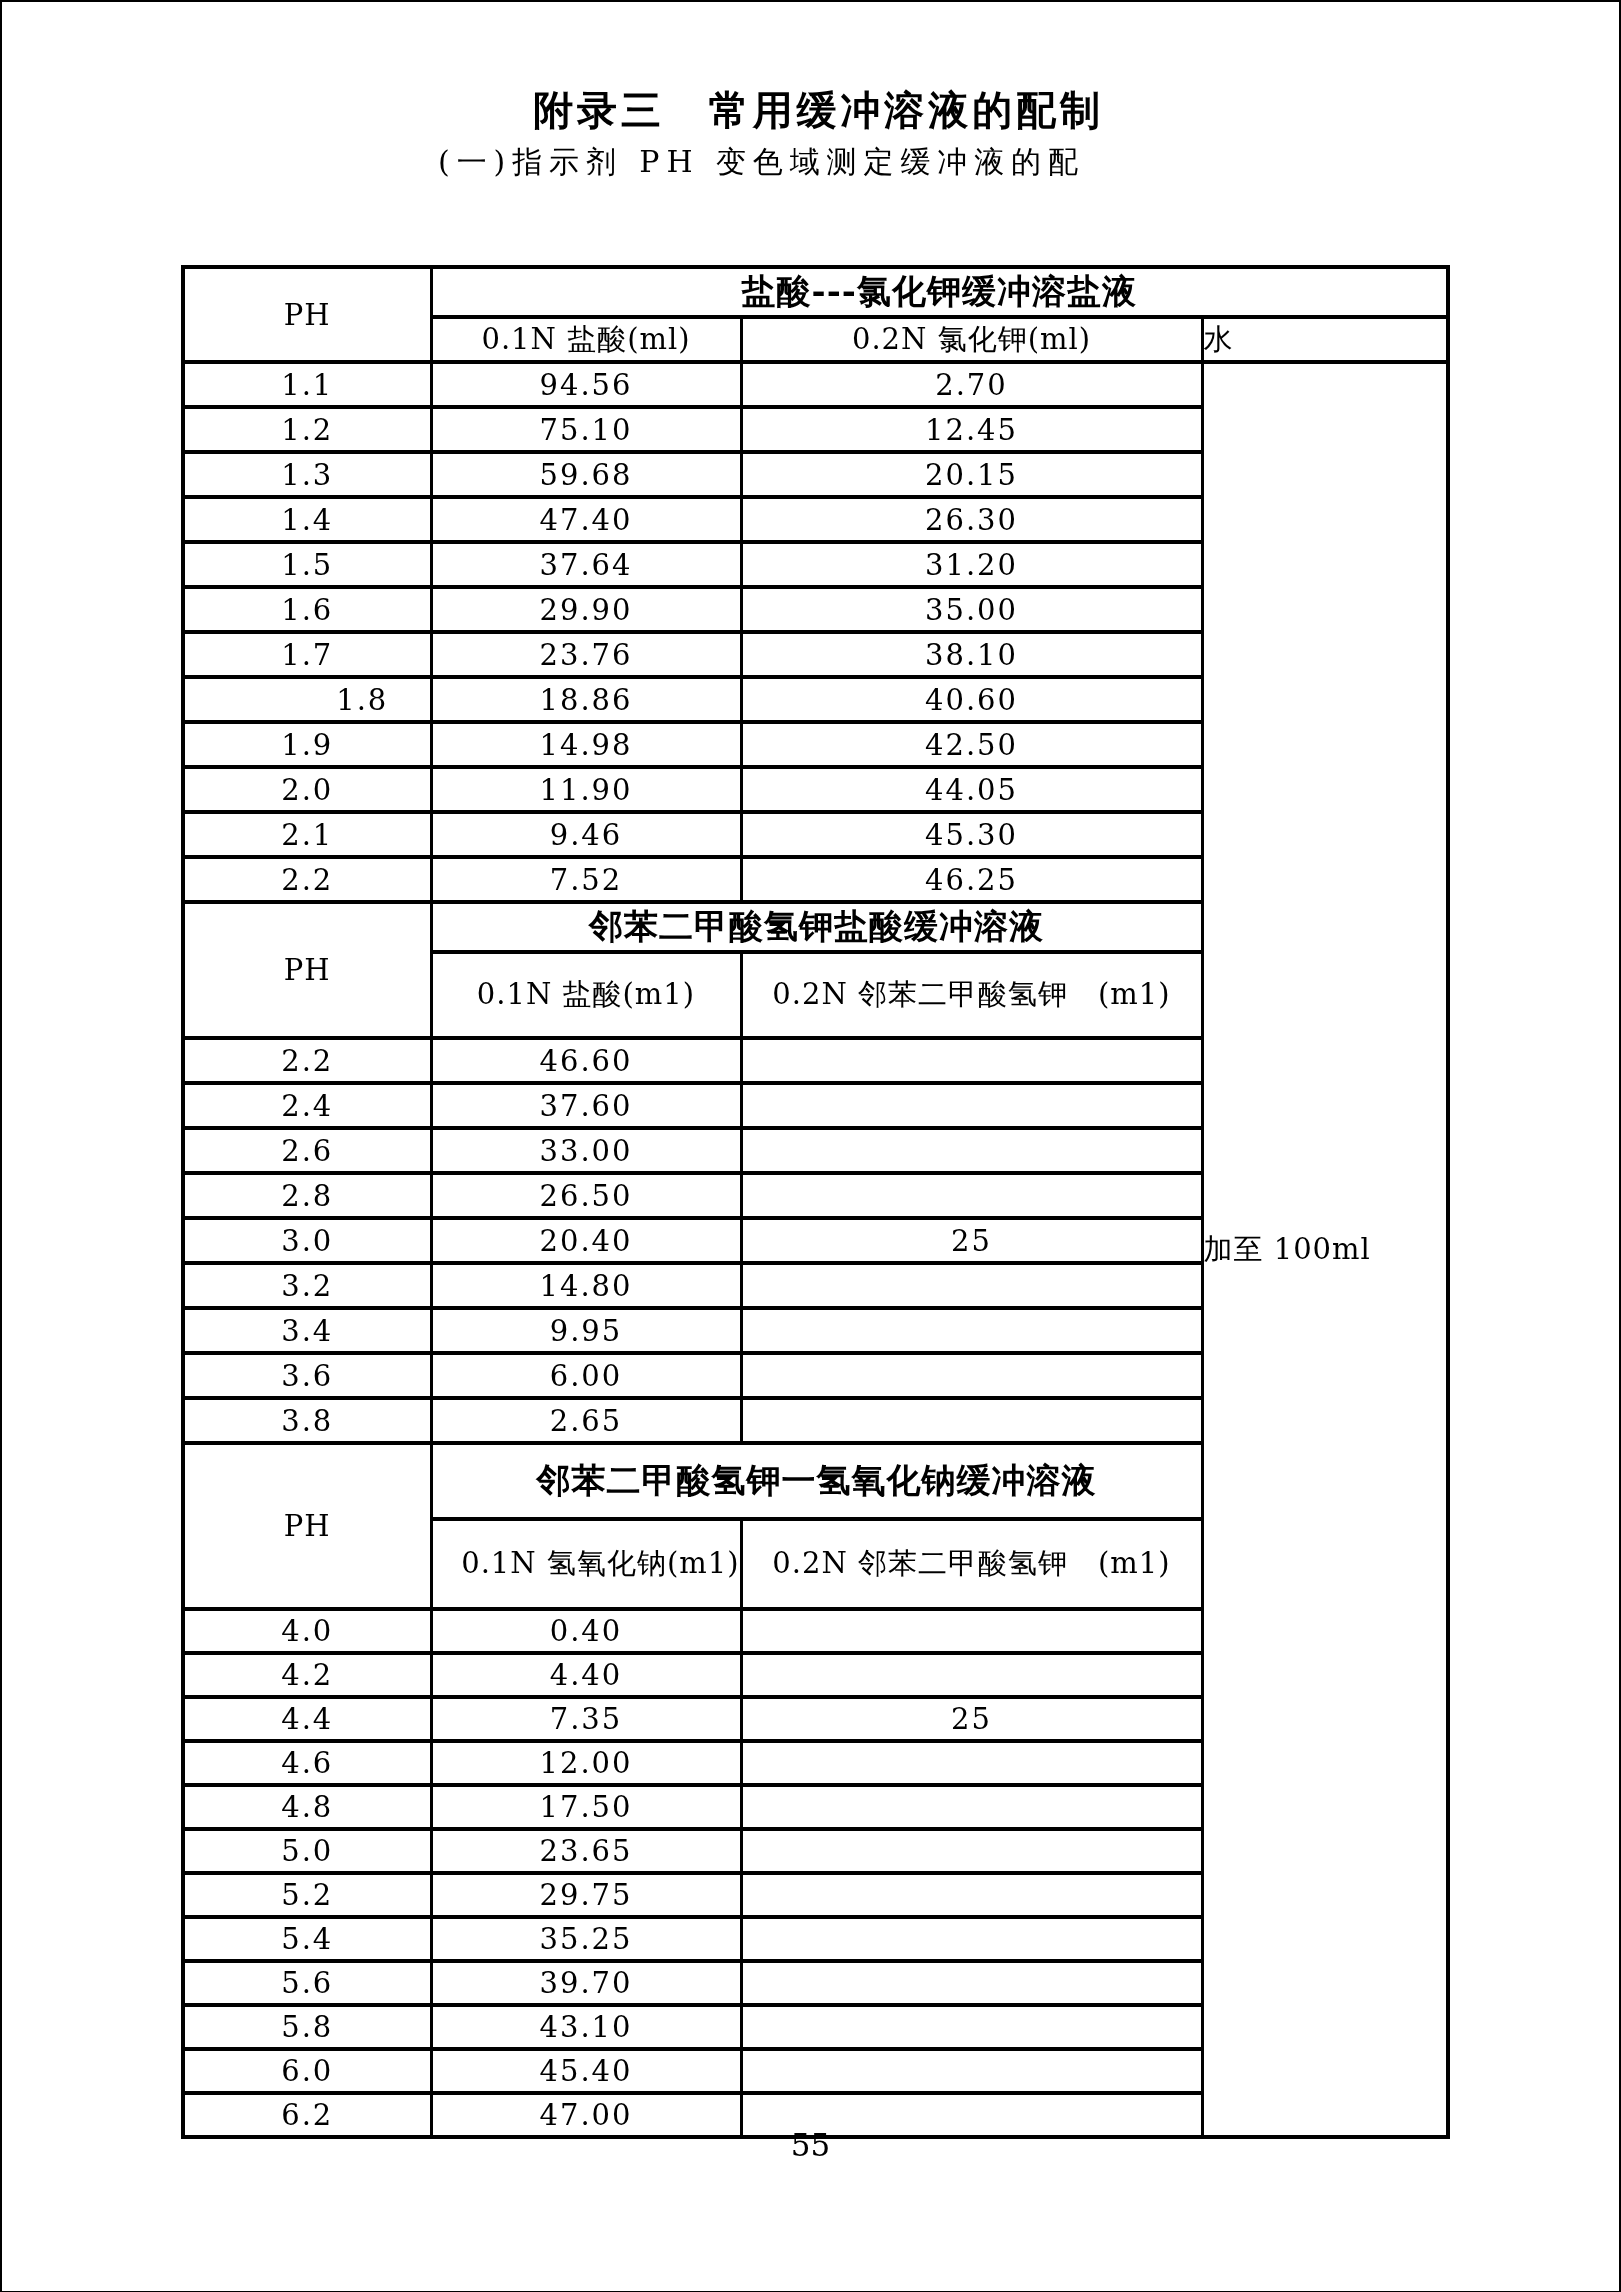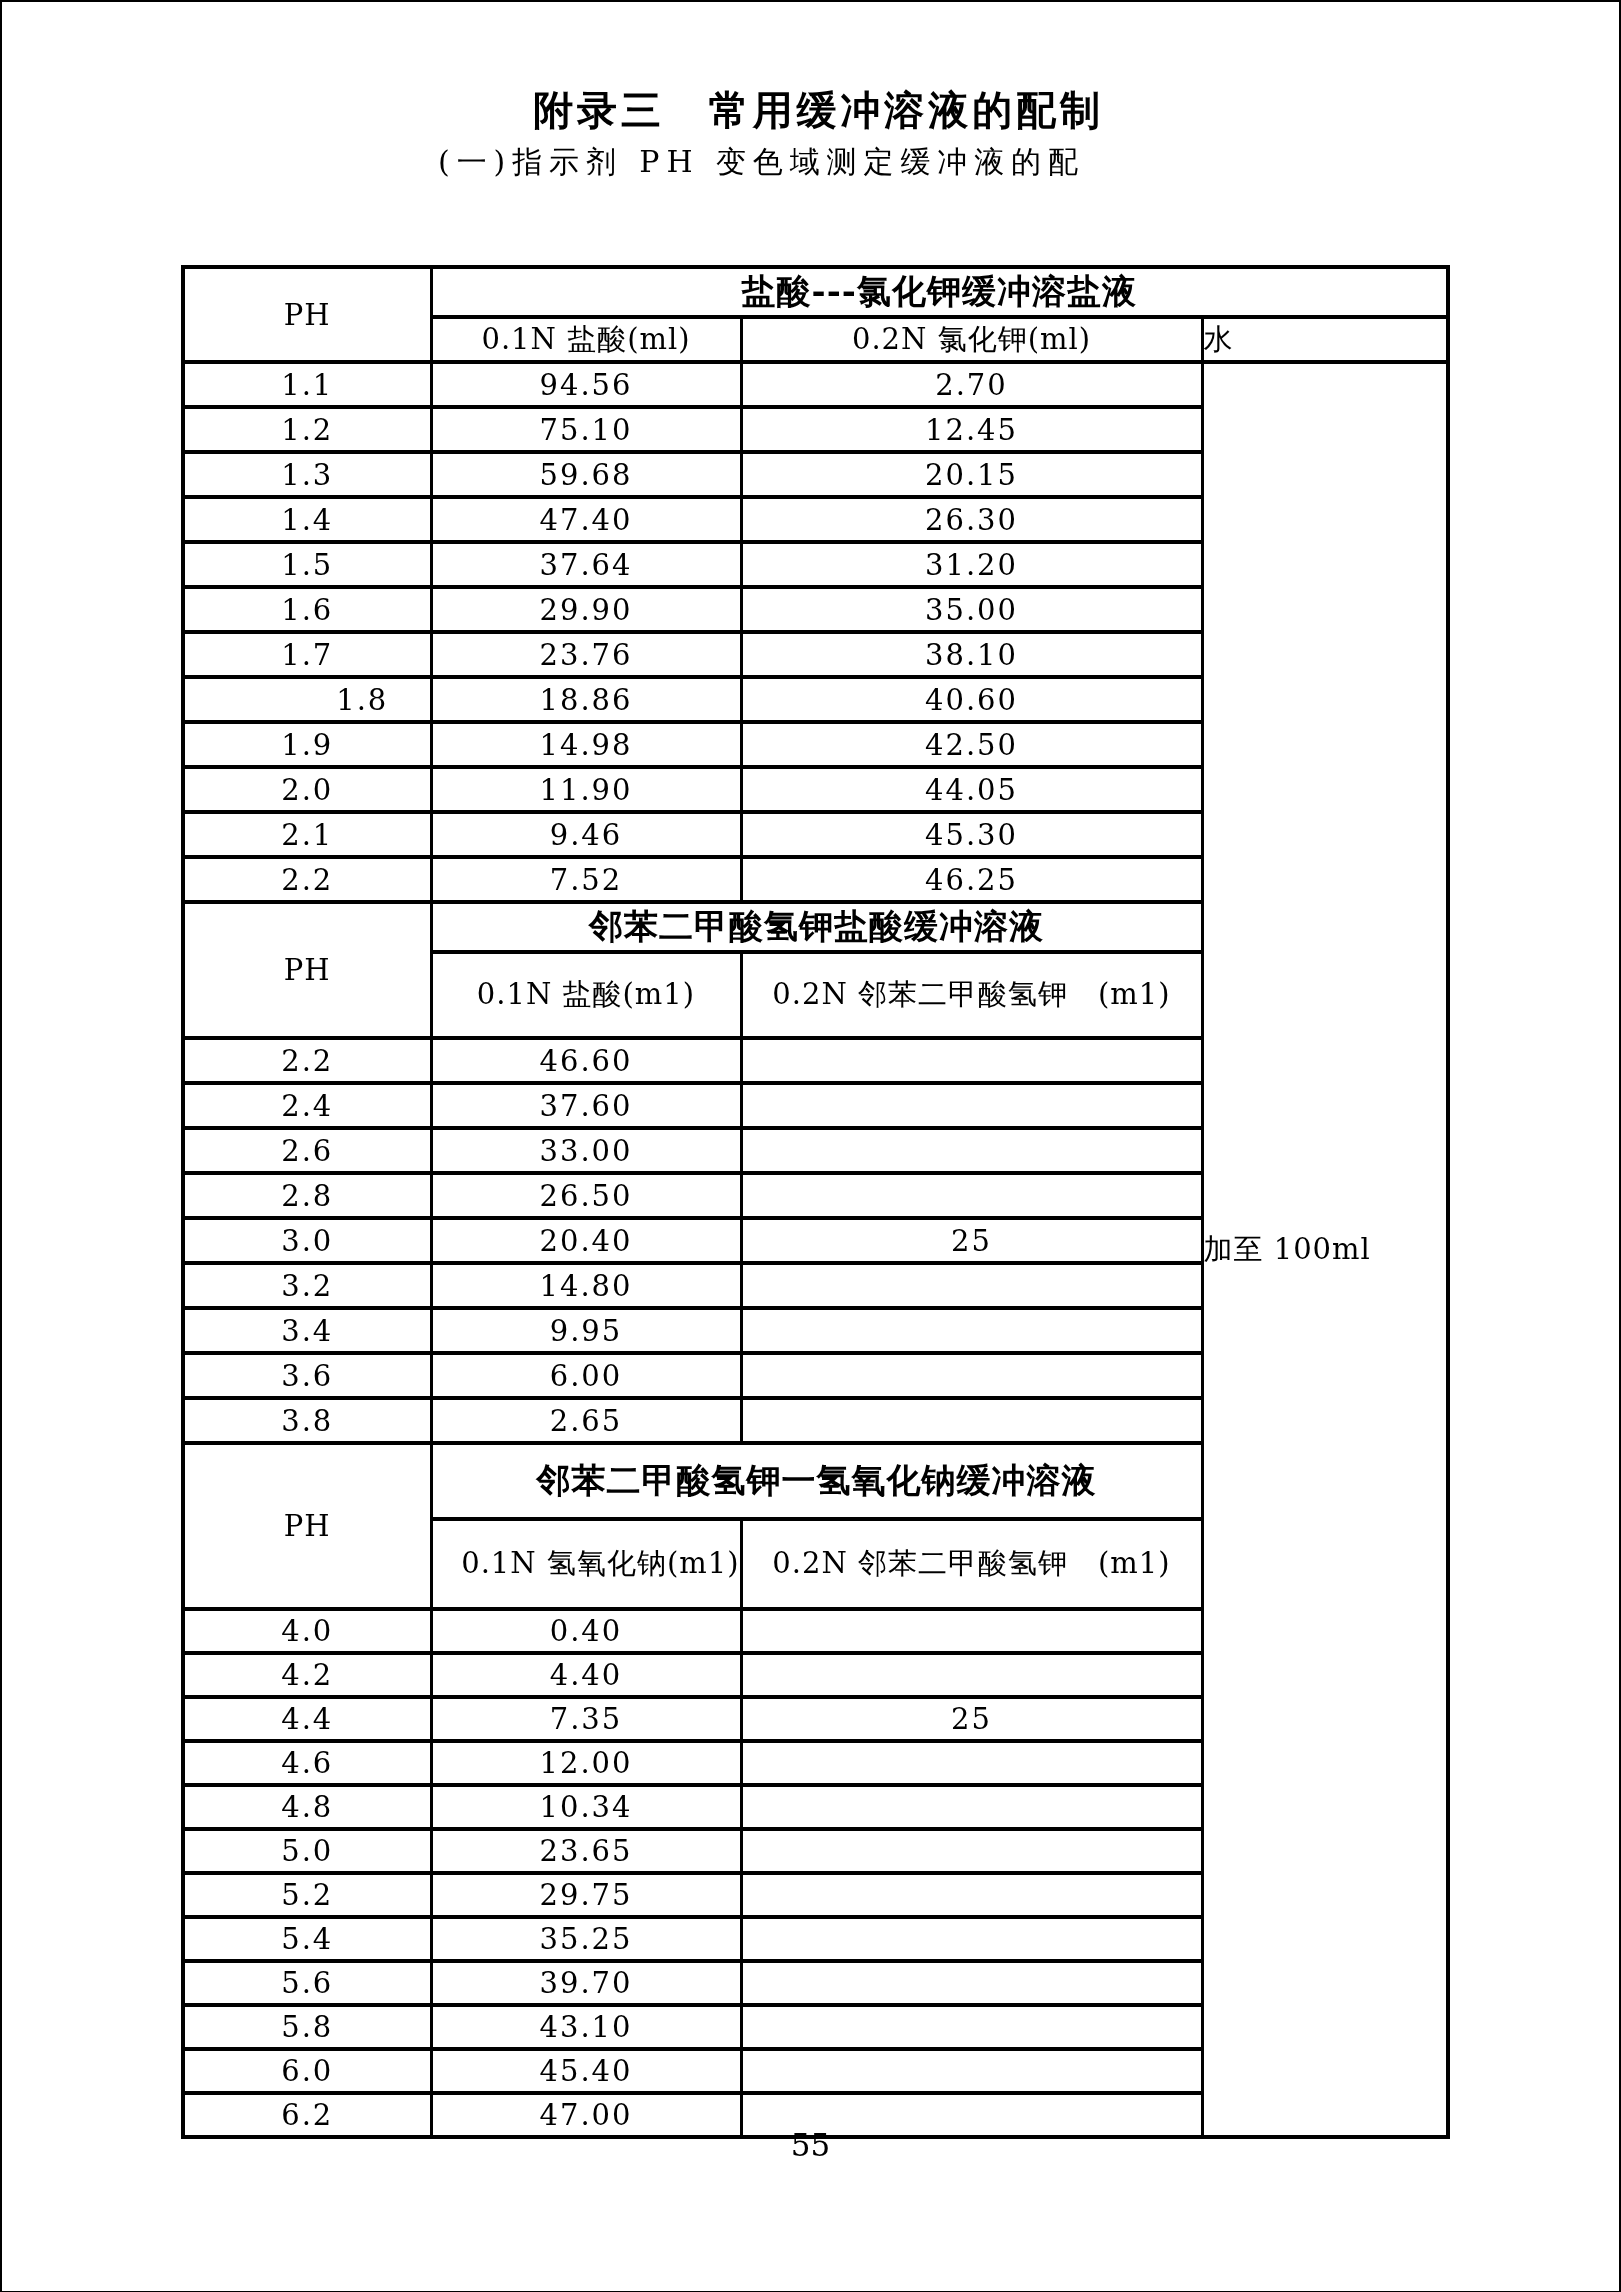--- a/index.html
+++ b/index.html
@@ -255,21 +255,21 @@
           <td class="value-cell">7.35</td>
           <td class="value-cell">25</td>
         </tr>
         <tr class="data-row sec2">
           <td class="ph-cell">4.6</td>
           <td class="value-cell">12.00</td>
           <td class="value-cell"></td>
         </tr>
         <tr class="data-row sec2">
           <td class="ph-cell">4.8</td>
-          <td class="value-cell">10.34</td>
+          <td class="value-cell">17.50</td>
           <td class="value-cell"></td>
         </tr>
         <tr class="data-row sec2">
           <td class="ph-cell">5.0</td>
           <td class="value-cell">23.65</td>
           <td class="value-cell"></td>
         </tr>
         <tr class="data-row sec2">
           <td class="ph-cell">5.2</td>
           <td class="value-cell">29.75</td>

